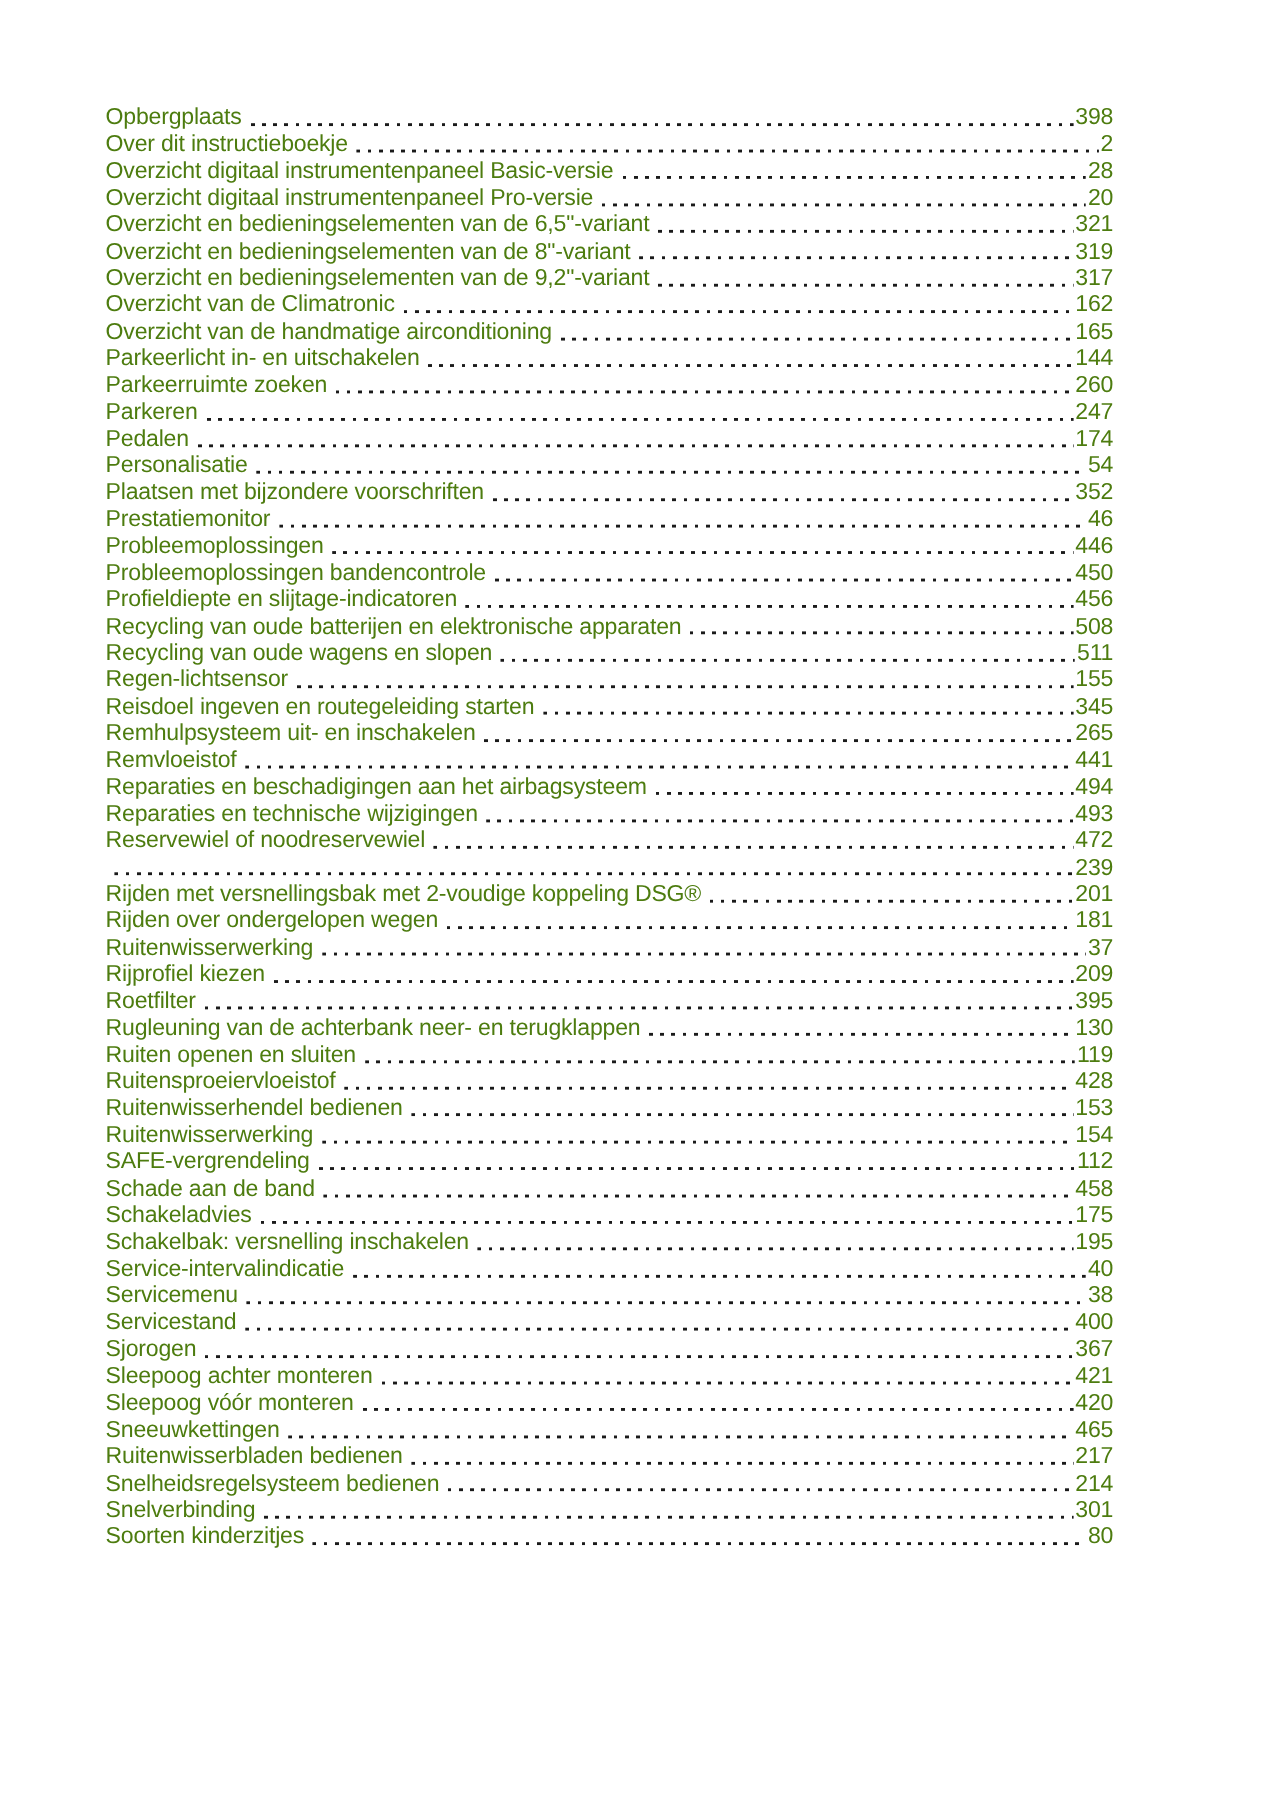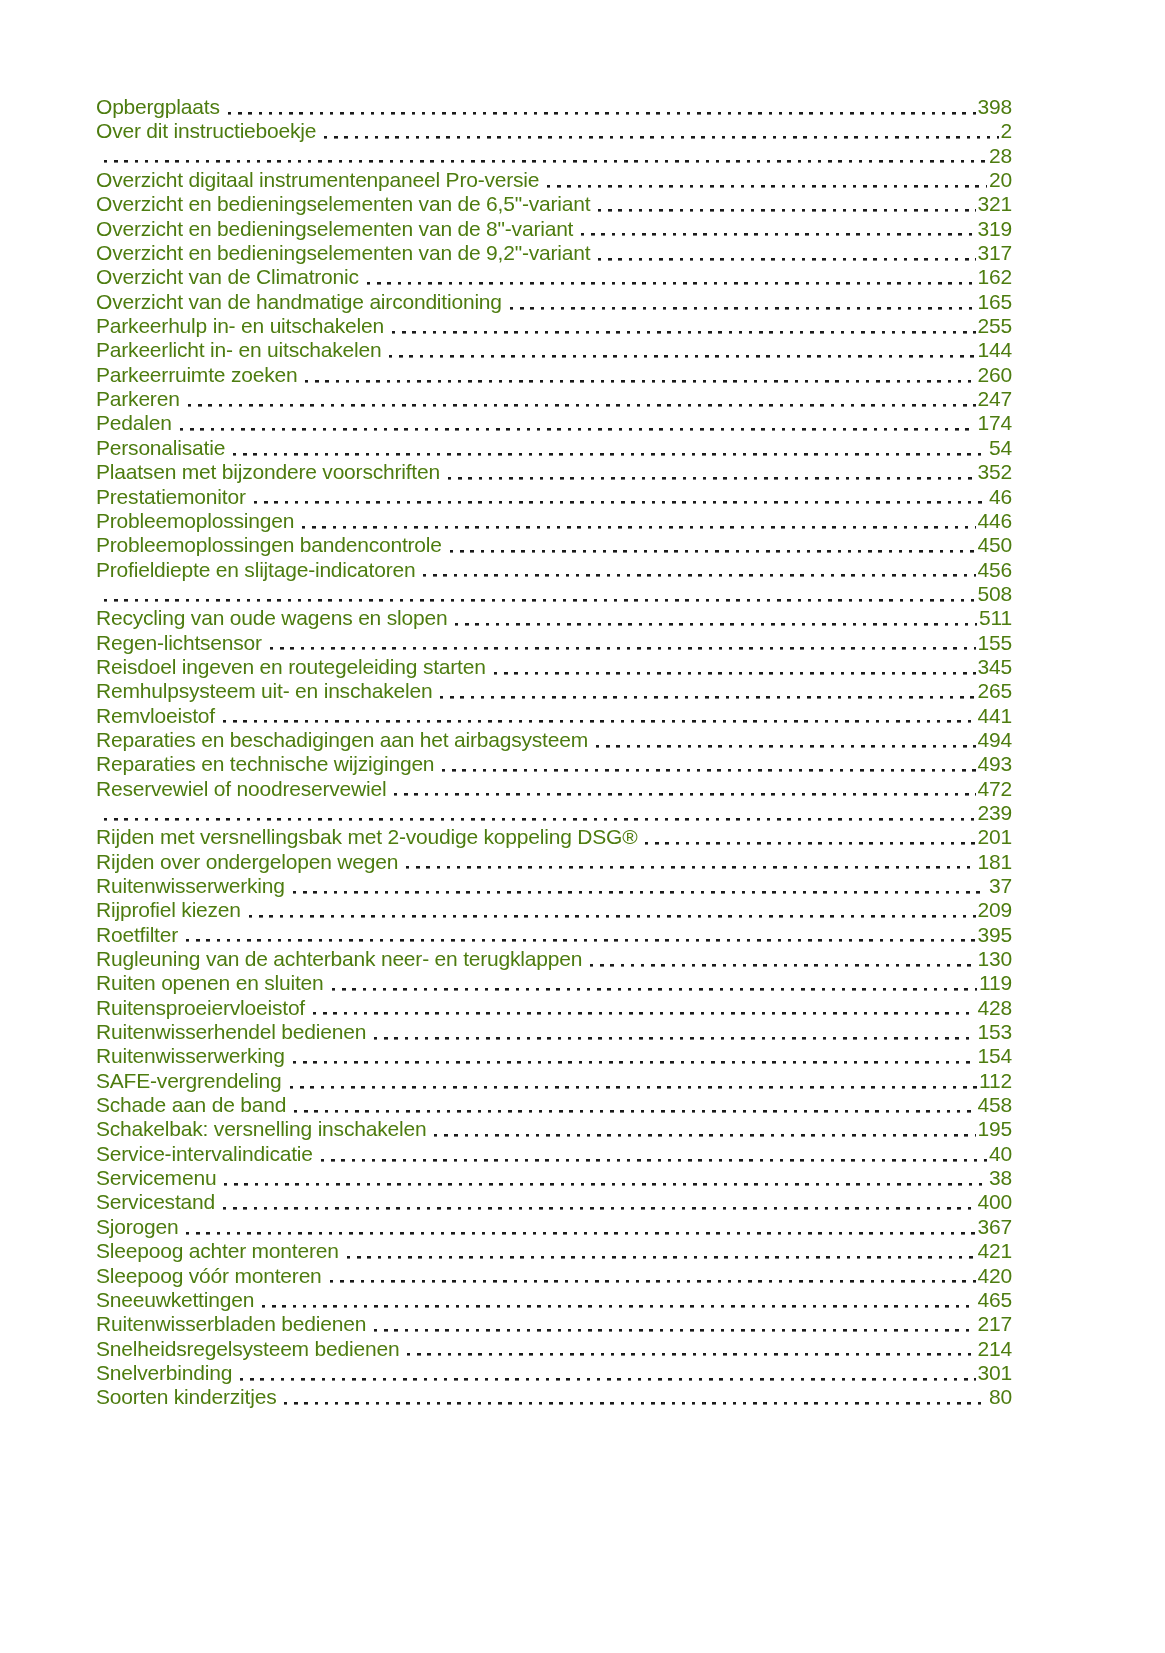--- a/index.html
+++ b/index.html
@@ -61,20 +61,21 @@
     <span class="toc-page">398</span>
   </div>
 
   <div class="toc-row">
     <span class="toc-label">Over dit instructieboekje</span>
     <span class="toc-leader"></span>
     <span class="toc-page">2</span>
   </div>
 
   <div class="toc-row">
+    <span class="toc-label">Overzicht digitaal instrumentenpaneel Basic-versie</span>
     <span class="toc-leader"></span>
     <span class="toc-page">28</span>
   </div>
 
   <div class="toc-row">
     <span class="toc-label">Overzicht digitaal instrumentenpaneel Pro-versie</span>
     <span class="toc-leader"></span>
     <span class="toc-page">20</span>
   </div>
 
@@ -101,25 +102,20 @@
     <span class="toc-leader"></span>
     <span class="toc-page">162</span>
   </div>
 
   <div class="toc-row">
     <span class="toc-label">Overzicht van de handmatige airconditioning</span>
     <span class="toc-leader"></span>
     <span class="toc-page">165</span>
   </div>
 
-  <div class="toc-row">
-    <span class="toc-label">Parkeerhulp in- en uitschakelen</span>
-    <span class="toc-leader"></span>
-    <span class="toc-page">255</span>
-  </div>
 
   <div class="toc-row">
     <span class="toc-label">Parkeerlicht in- en uitschakelen</span>
     <span class="toc-leader"></span>
     <span class="toc-page">144</span>
   </div>
 
   <div class="toc-row">
     <span class="toc-label">Parkeerruimte zoeken</span>
     <span class="toc-leader"></span>
@@ -168,20 +164,21 @@
     <span class="toc-page">450</span>
   </div>
 
   <div class="toc-row">
     <span class="toc-label">Profieldiepte en slijtage-indicatoren</span>
     <span class="toc-leader"></span>
     <span class="toc-page">456</span>
   </div>
 
   <div class="toc-row">
+    <span class="toc-label">Recycling van oude batterijen en elektronische apparaten</span>
     <span class="toc-leader"></span>
     <span class="toc-page">508</span>
   </div>
 
   <div class="toc-row">
     <span class="toc-label">Recycling van oude wagens en slopen</span>
     <span class="toc-leader"></span>
     <span class="toc-page">511</span>
   </div>
 
@@ -299,20 +296,25 @@
     <span class="toc-leader"></span>
     <span class="toc-page">112</span>
   </div>
 
   <div class="toc-row">
     <span class="toc-label">Schade aan de band</span>
     <span class="toc-leader"></span>
     <span class="toc-page">458</span>
   </div>
 
+  <div class="toc-row">
+    <span class="toc-label">Schakeladvies</span>
+    <span class="toc-leader"></span>
+    <span class="toc-page">175</span>
+  </div>
 
   <div class="toc-row">
     <span class="toc-label">Schakelbak: versnelling inschakelen</span>
     <span class="toc-leader"></span>
     <span class="toc-page">195</span>
   </div>
 
   <div class="toc-row">
     <span class="toc-label">Service-intervalindicatie</span>
     <span class="toc-leader"></span>

